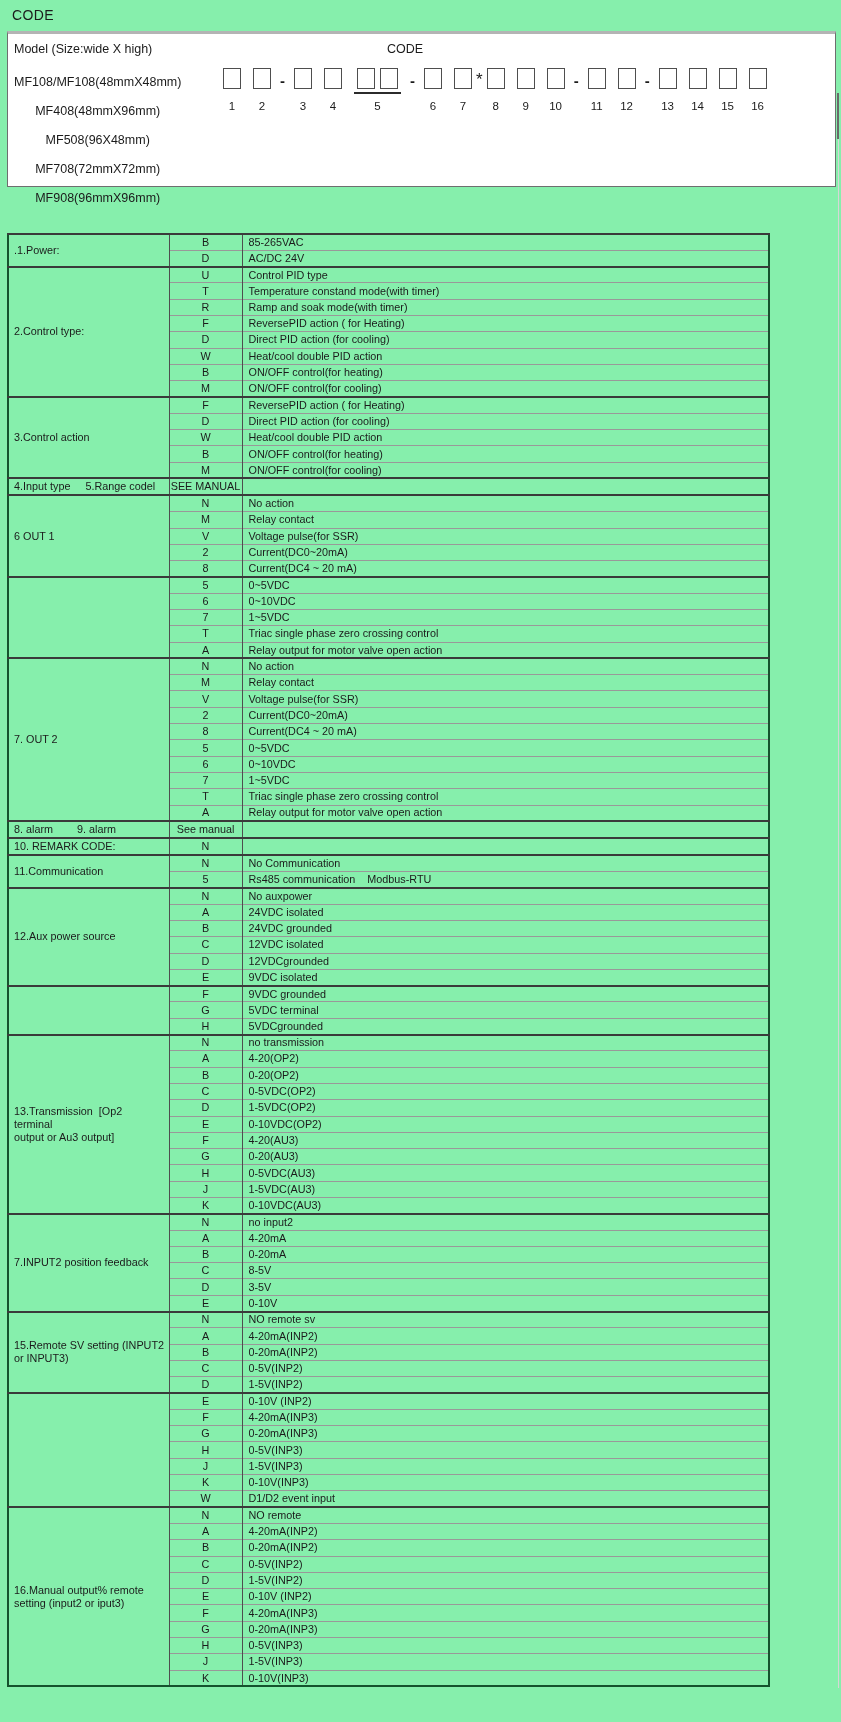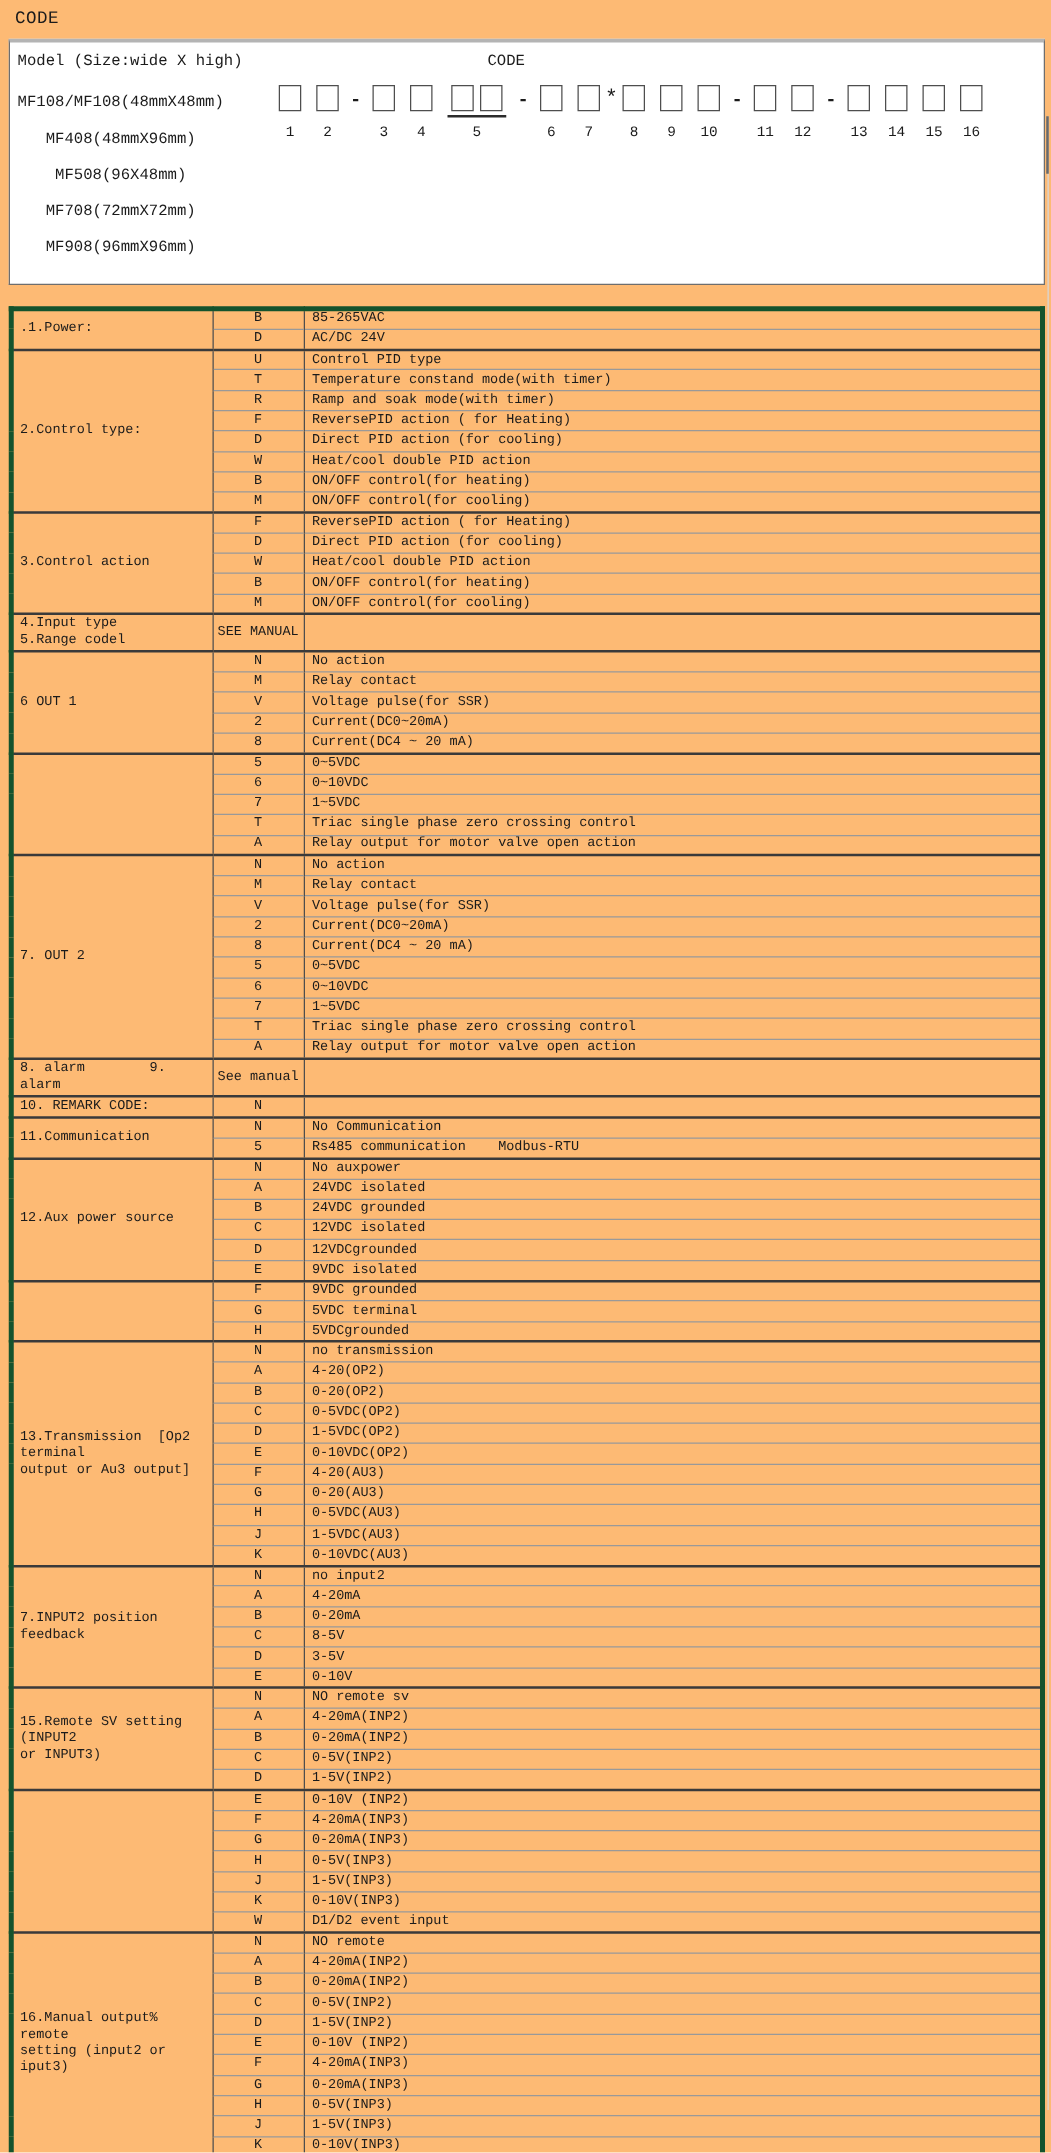--- a/index.html
+++ b/index.html
@@ -1,40 +1,40 @@
 <!DOCTYPE html>
 <html><head>
 <meta charset="utf-8">
 <style>
   html,body{margin:0;padding:0;background:#fff;}
-  .page{position:relative;width:841px;height:1722px;background:#fdba74;
-        font-family:Liberation Mono, monospace;color:#1b1b1b;overflow:hidden;}
+  .page{position:relative;width:841px;height:1722px;background:#86efac;
+        font-family:Liberation Sans, sans-serif;color:#1b1b1b;overflow:hidden;}
   .doc-title{position:absolute;left:12px;top:7px;font-size:14px;letter-spacing:.4px;}
 
   
-  .model-box{position:absolute;left:7px;top:31px;width:829px;height:197px;box-sizing:border-box;
+  .model-box{position:absolute;left:7px;top:31px;width:829px;height:156px;box-sizing:border-box;
              border:1px solid #6e6e6e;border-top:3px solid #b4b4b4;background:#fff;}
   .mb-model-label{position:absolute;left:6px;top:8px;font-size:12.5px;}
   .mb-code-label{position:absolute;left:0;top:8px;width:96%;text-align:center;font-size:12.5px;}
   .model-list{position:absolute;left:6px;top:34px;font-size:12.5px;}
   .model-list div{height:29px;line-height:29px;white-space:pre;text-align:center;}
 
   .slots{position:absolute;left:215px;top:34px;display:flex;align-items:flex-start;gap:12px;}
   .slot{display:flex;flex-direction:column;align-items:center;}
   .bx{width:16px;height:19px;border:1.7px solid #4e4e4e;background:#fff;box-sizing:content-box;}
   .pair{display:flex;gap:5px;padding:0 3px 3px;border-bottom:2.5px solid #2b2b2b;}
   .num{margin-top:12px;font-size:11.5px;line-height:1;min-height:11px;}
   .slot.boxpair .num{margin-top:7px;}
   .sep{line-height:1;}
   .sep.dash{margin:0 -3px;padding-top:5px;font-size:15px;font-weight:bold;}
   .sep.star{margin:0 -8px;padding-top:3px;font-size:17px;}
 
   
-  .code-table{position:absolute;left:7px;top:233px;width:829px;border-collapse:collapse;
-              table-layout:fixed;font-size:10.8px;border:4px solid #14532d;margin-top:12px;}
+  .code-table{position:absolute;left:7px;top:233px;width:763px;border-collapse:collapse;
+              table-layout:fixed;font-size:10.8px;border:2px solid #14532d;}
   .code-table td{height:16.3px;padding:0;line-height:1.2;vertical-align:middle;
                  box-sizing:border-box;border-left:1px solid #4e4e4e;
                  overflow:hidden;}
   .code-table td.lbl{padding:1px 4px 1px 5px;white-space:pre-wrap;}
   .code-table td.code{text-align:center;}
   .code-table td.desc{padding:0 6px;white-space:pre-wrap;}
   .code-table tr.gs td{border-top:2px solid #3a3a3a;}
   .code-table tr.in td{border-top:1px solid #999999;}
 
   .edge-line{position:absolute;left:838px;top:93px;width:1px;height:1595px;background:#d6d6d6;}

